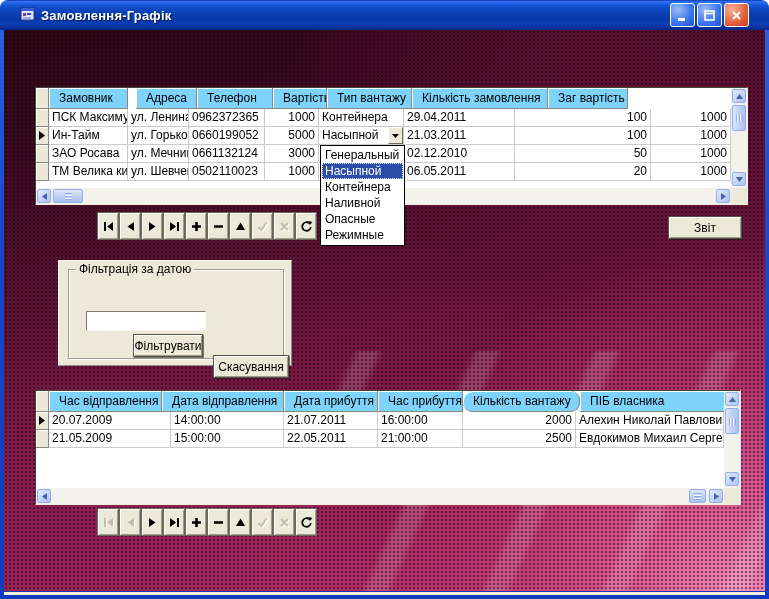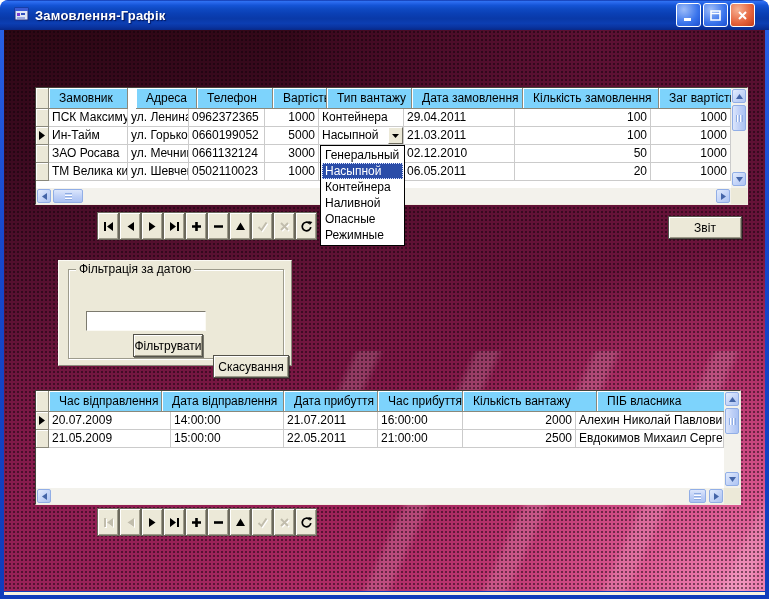--- a/index.html
+++ b/index.html
@@ -4,21 +4,21 @@
 <style>
   * { box-sizing: border-box; margin: 0; padding: 0; }
   html,body { width:769px; height:599px; }
   body { font-family:"Liberation Sans", sans-serif; font-size:12px; color:#000; }
 
   
   #window { position:relative; width:769px; height:599px; overflow:hidden;
     background:linear-gradient(180deg,#2a63e8 0%,#1748cc 40%,#0f3cbb 100%);
     border-radius:8px 8px 0 0; }
   #titlebar { position:absolute; top:0; left:0; right:0; height:30px;
-    border-radius:8px 8px 0 0; display:flex; align-items:center; padding:0 14px; gap:5px;
+    border-radius:8px 8px 0 0; display:flex; align-items:center; padding:0 20px; gap:5px;
     background:linear-gradient(180deg,#0a2a9c 0%,#2f72f2 4%,#2766ea 9%,#1454d6 18%,#0e49c2 30%,#0a3fb4 46%,#0939a8 62%,#0c3eb2 78%,#0a34a0 90%,#07298a 100%); }
   #title-text { color:#fff; font-weight:bold; font-size:13px; text-shadow:1px 1px 1px rgba(0,16,80,.9); letter-spacing:.2px; }
   .win-btns { margin-left:auto; display:flex; gap:2px; }
   .win-btn { width:25px; height:24px; border-radius:3px; border:1px solid #fff;
     display:flex; align-items:center; justify-content:center; }
   .win-btn.blue { background:radial-gradient(circle at 30% 25%, #9dbcf8 0%, #3a74ec 60%, #1c4fd0 100%); }
   .win-btn.red  { background:radial-gradient(circle at 30% 25%, #f7b193 0%, #e4613a 60%, #c03a17 100%); }
 
   
   #client { position:absolute; left:4px; top:30px; width:761px; height:561px; overflow:hidden;
@@ -142,21 +142,20 @@
 
     <div class="grid" id="grid1">
       <div id="grid1-rows">
           <div class="grid-row head">
             <div class="ind" style="height: 21px;"></div>
             <div class="hcell" style="width: 79px;">Замовник</div>
             <div class="hcell" style="width: 61px; margin-left: 8px;">Адреса</div>
             <div class="hcell" style="width: 76px;">Телефон</div>
             <div class="hcell" style="width: 54px;">Вартість</div>
             <div class="hcell" style="width: 85px;">Тип вантажу</div>
-            <div class="hcell" style="width: 111px;">Дата замовлення</div>
             <div class="hcell" style="width: 136px;">Кількість замовлення</div>
             <div class="hcell" style="width: 80px;">Заг вартість</div>
           </div>
           <div class="grid-row">
             <div class="ind"></div>
             <div class="cell" style="width: 79px;">ПСК Максимус</div>
             <div class="cell" style="width: 61px;">ул. Ленина</div>
             <div class="cell" style="width: 76px;">0962372365</div>
             <div class="cell right" style="width: 54px;">1000</div>
             <div class="cell" style="width: 85px;">Контейнера</div>
@@ -327,21 +326,21 @@
     </div>
 
     <div class="grid" id="grid2">
       <div id="grid2-rows">
           <div class="grid-row head">
             <div class="ind" style="height: 21px;"></div>
             <div class="hcell" style="width: 113px;">Час відправлення</div>
             <div class="hcell" style="width: 122px;">Дата відправлення</div>
             <div class="hcell" style="width: 94px;">Дата прибуття</div>
             <div class="hcell" style="width: 85px;">Час прибуття</div>
-            <div class="hcell" style="width: 134px;">Кількість вантажу</div>
+            <div class="hcell" style="width: 117px; border-radius: 9px;">Кількість вантажу</div>
             <div class="hcell" style="width: 148px;">ПІБ власника</div>
           </div>
           <div class="grid-row">
             <div class="ind">
               <span class="rowarrow">
                 <svg width="8" height="9" viewBox="0 0 8 9">
                   <path d="M1 0l6 4.5L1 9z"></path>
                 </svg>
               </span>
             </div>

